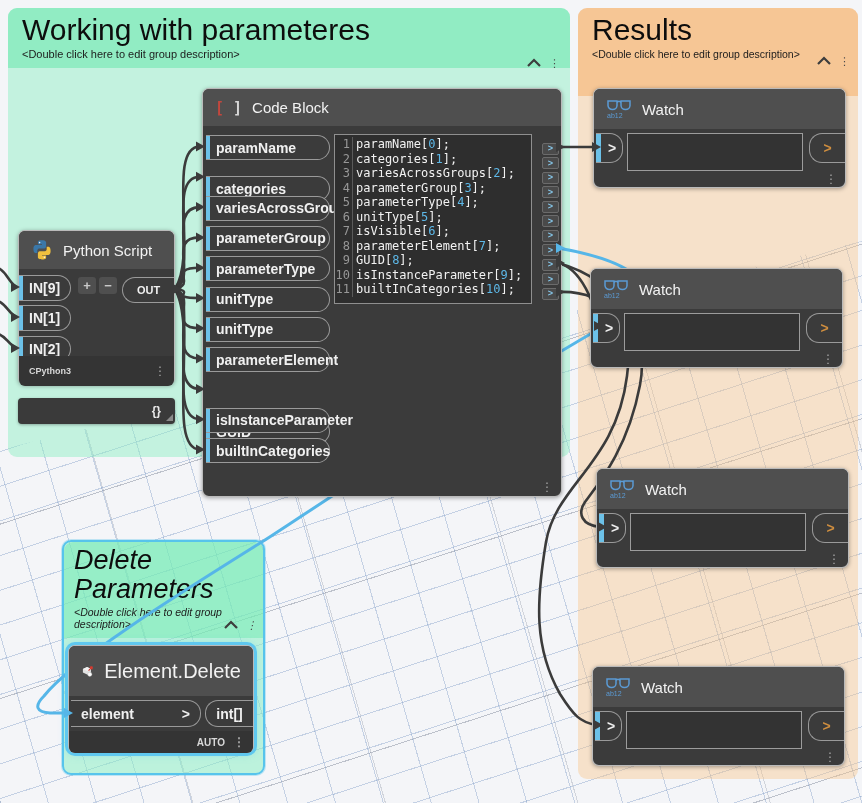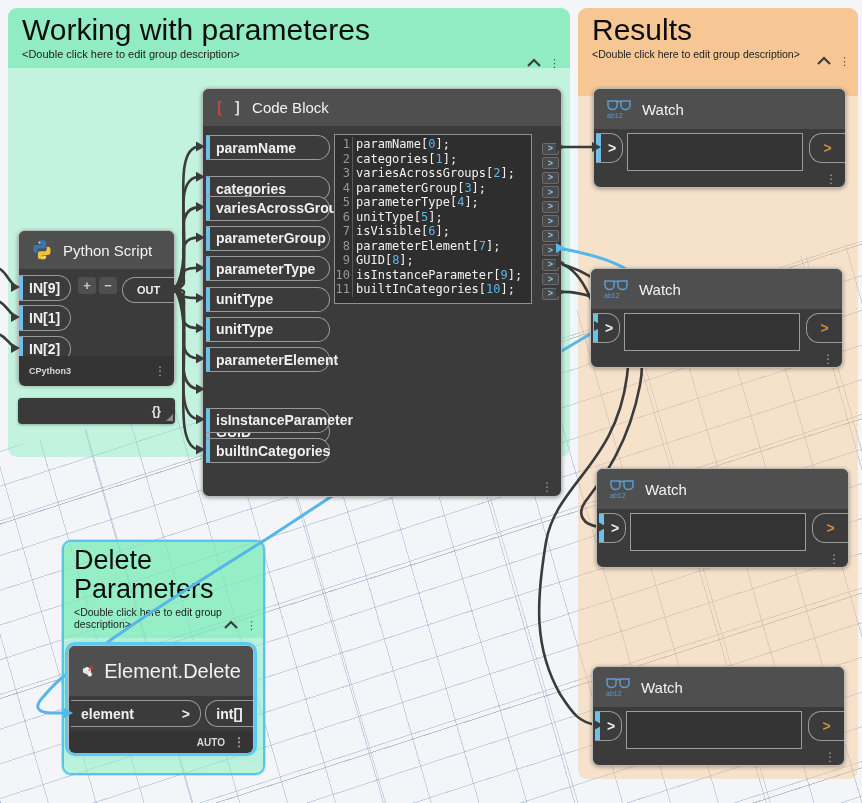--- a/index.html
+++ b/index.html
@@ -29,21 +29,21 @@
   #g-working .g-title{font-size:30px;}
   #g-working .g-desc{font-size:11px;}
   #g-working .g-ctrls{right:10px;top:50px;}
   #g-results{left:578px;top:8px;width:280px;height:771px;background:rgba(247,198,138,.42);}
   #g-results .g-head{height:88px;background:rgba(245,172,100,.52);}
   #g-results .g-title{font-size:30px;}
   #g-results .g-desc{font-size:10.5px;}
   #g-results .g-ctrls{right:8px;top:48px;}
   #g-delete{left:62px;top:540px;width:203px;height:235px;background:rgba(142,239,197,.55);
     border:2px solid #57c4ec;box-shadow:0 0 0 1px rgba(87,196,236,.35);}
-  #g-delete .g-head{height:96px;background:rgba(104,232,172,.45);padding:4px 10px 0 10px;}
+  #g-delete .g-head{height:96px;background:rgba(104,232,172,.45);padding:4px 10px 0 10px;font-style:italic;}
   #g-delete .g-title{font-size:27px;}
   #g-delete .g-desc{font-size:10.5px;line-height:1.15;}
   #g-delete .g-ctrls{right:6px;top:78px;}
 
   
   svg.layer{position:absolute;inset:0;width:862px;height:803px;pointer-events:none;}
   .wire{fill:none;stroke:#3b3b3b;stroke-width:2.6;stroke-linecap:round;}
   .wire.sel{stroke:#56b6e8;stroke-width:3;}
   .arr{fill:#3b3b3b;}
   .arr.sel{fill:#56b6e8;}

